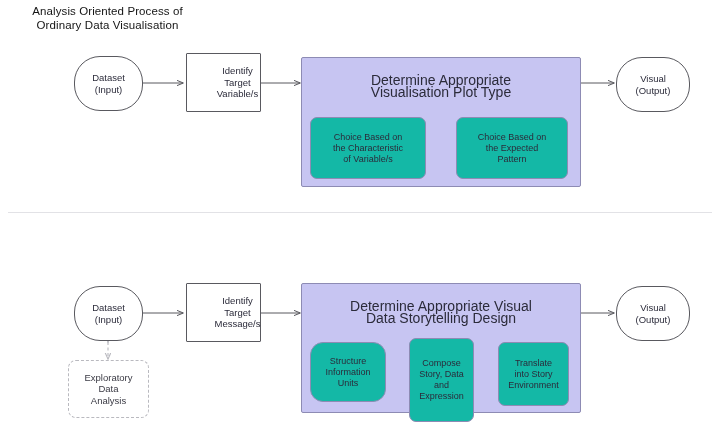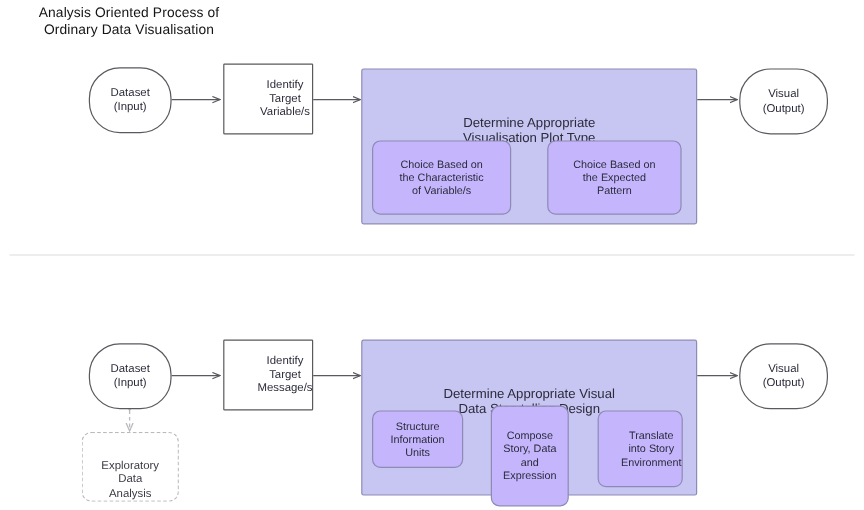--- a/index.html
+++ b/index.html
@@ -34,34 +34,33 @@
   .stadium{border-radius:26px/26px;}
   .rect{border-radius:1px;padding-left:28px;}
 
   
   .group{
     position:absolute;box-sizing:border-box;
     background:#c7c5f2;border:1px solid #8d8bb4;border-radius:2px;
   }
   .group-label{
     position:absolute;left:0;right:0;text-align:center;
-    font-size:11px;line-height:12px;white-space:pre-line;color:#2b2b3a;margin-top:23px;
+    font-size:14px;line-height:12px;white-space:pre-line;color:#2b2b3a;
   }
   
   .subnode{
     position:absolute;box-sizing:border-box;
     display:flex;align-items:center;justify-content:center;text-align:center;
-    background:#c4b5fd;border:1px solid #8d8bb4;border-radius:7px;
+    background:#14b8a6;border:1px solid #8d8bb4;border-radius:7px;
     font-size:9px;line-height:11px;white-space:pre-line;color:#2b2b3a;
   }
   
   .dashed{
     background:#ffffff;border:1px dashed #b9b9bf;border-radius:8px;
     color:#3a3a44;
-    align-items:flex-end;
   }
 
   svg.wires{position:absolute;left:0;top:0;width:720px;height:425px;overflow:visible;pointer-events:none;}
 </style>
 </head>
 <body>
 
 <div class="canvas">
 
   <div class="sec-title" id="title-top">Analysis Oriented Process of
@@ -160,34 +159,34 @@
     <span>Exploratory
 Data
 Analysis</span>
   </div>
 
   <div class="group" style="left:301px;top:283px;width:280px;height:130px;">
     <div class="group-label" style="top:16px;">Determine Appropriate Visual
 Data Storytelling Design</div>
   </div>
 
-  <div class="subnode" style="left:310px;top:342px;width:76px;height:48px;">
+  <div class="subnode" style="left:310px;top:342px;width:76px;height:60px;border-radius:13px;">
     <span>Structure
 Information
 Units</span>
   </div>
 
   <div class="subnode" style="left:409px;top:338px;width:65px;height:84px;">
     <span>Compose
 Story, Data
 and
 Expression</span>
   </div>
 
-  <div class="subnode" style="left:498px;top:342px;width:71px;height:64px;justify-content:flex-end;">
+  <div class="subnode" style="left:498px;top:342px;width:71px;height:64px;">
     <span>Translate
 into Story
 Environment</span>
   </div>
 
   <div class="node stadium" style="left:616px;top:286px;width:74px;height:55px;">
     <span>Visual
 (Output)</span>
   </div>
 

